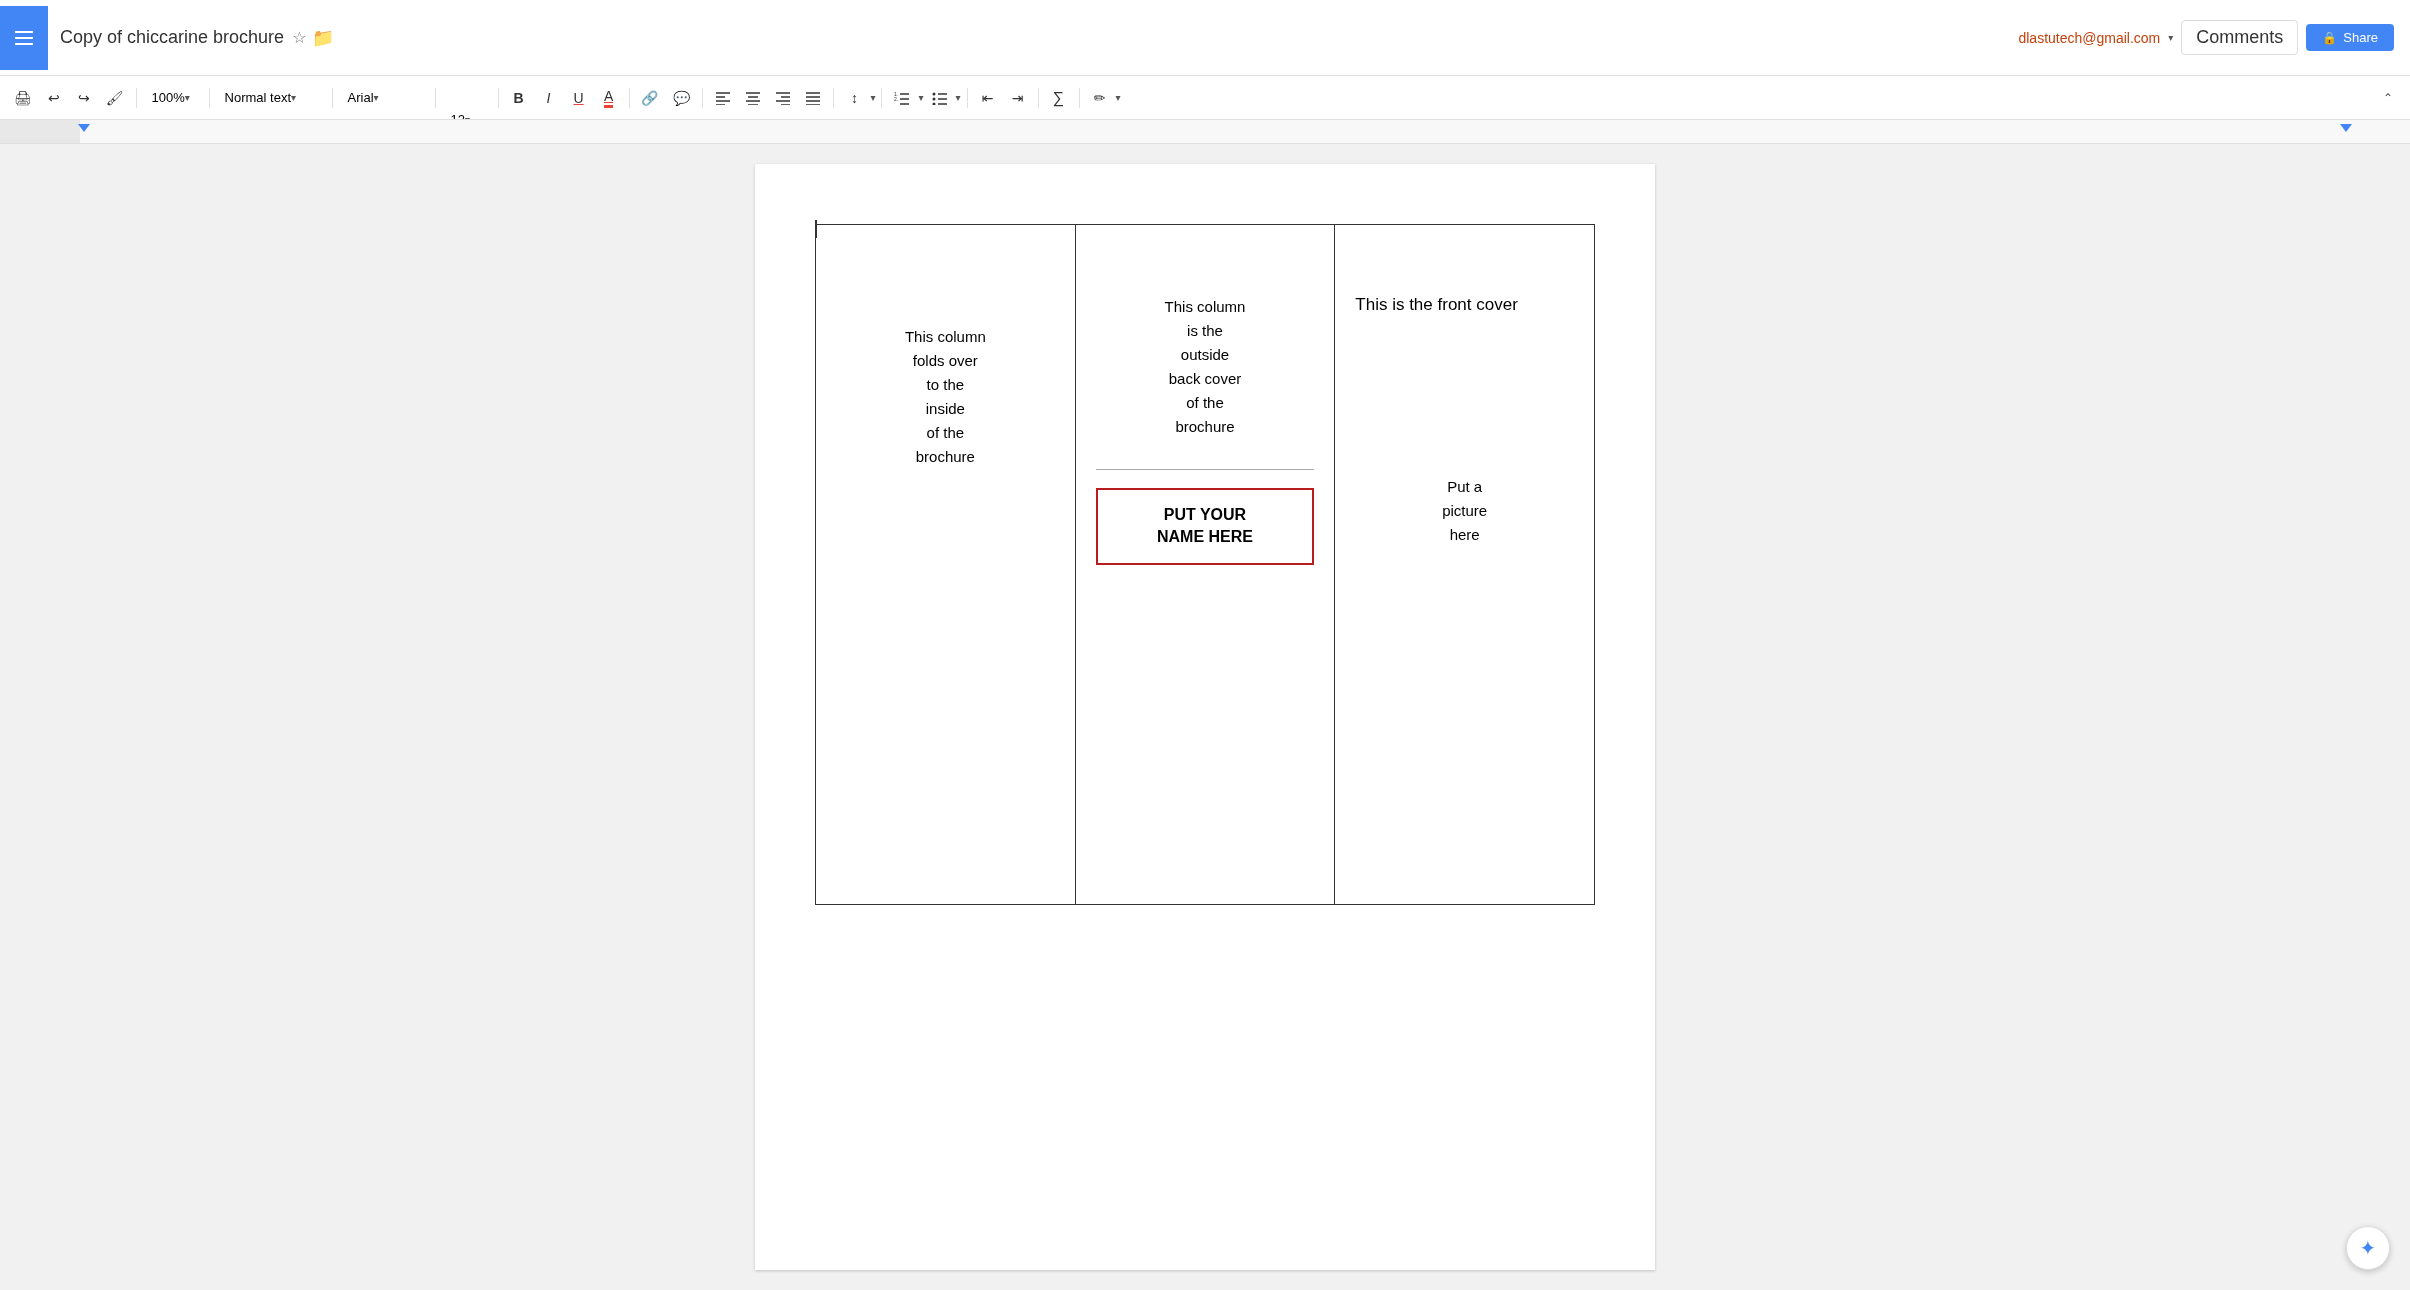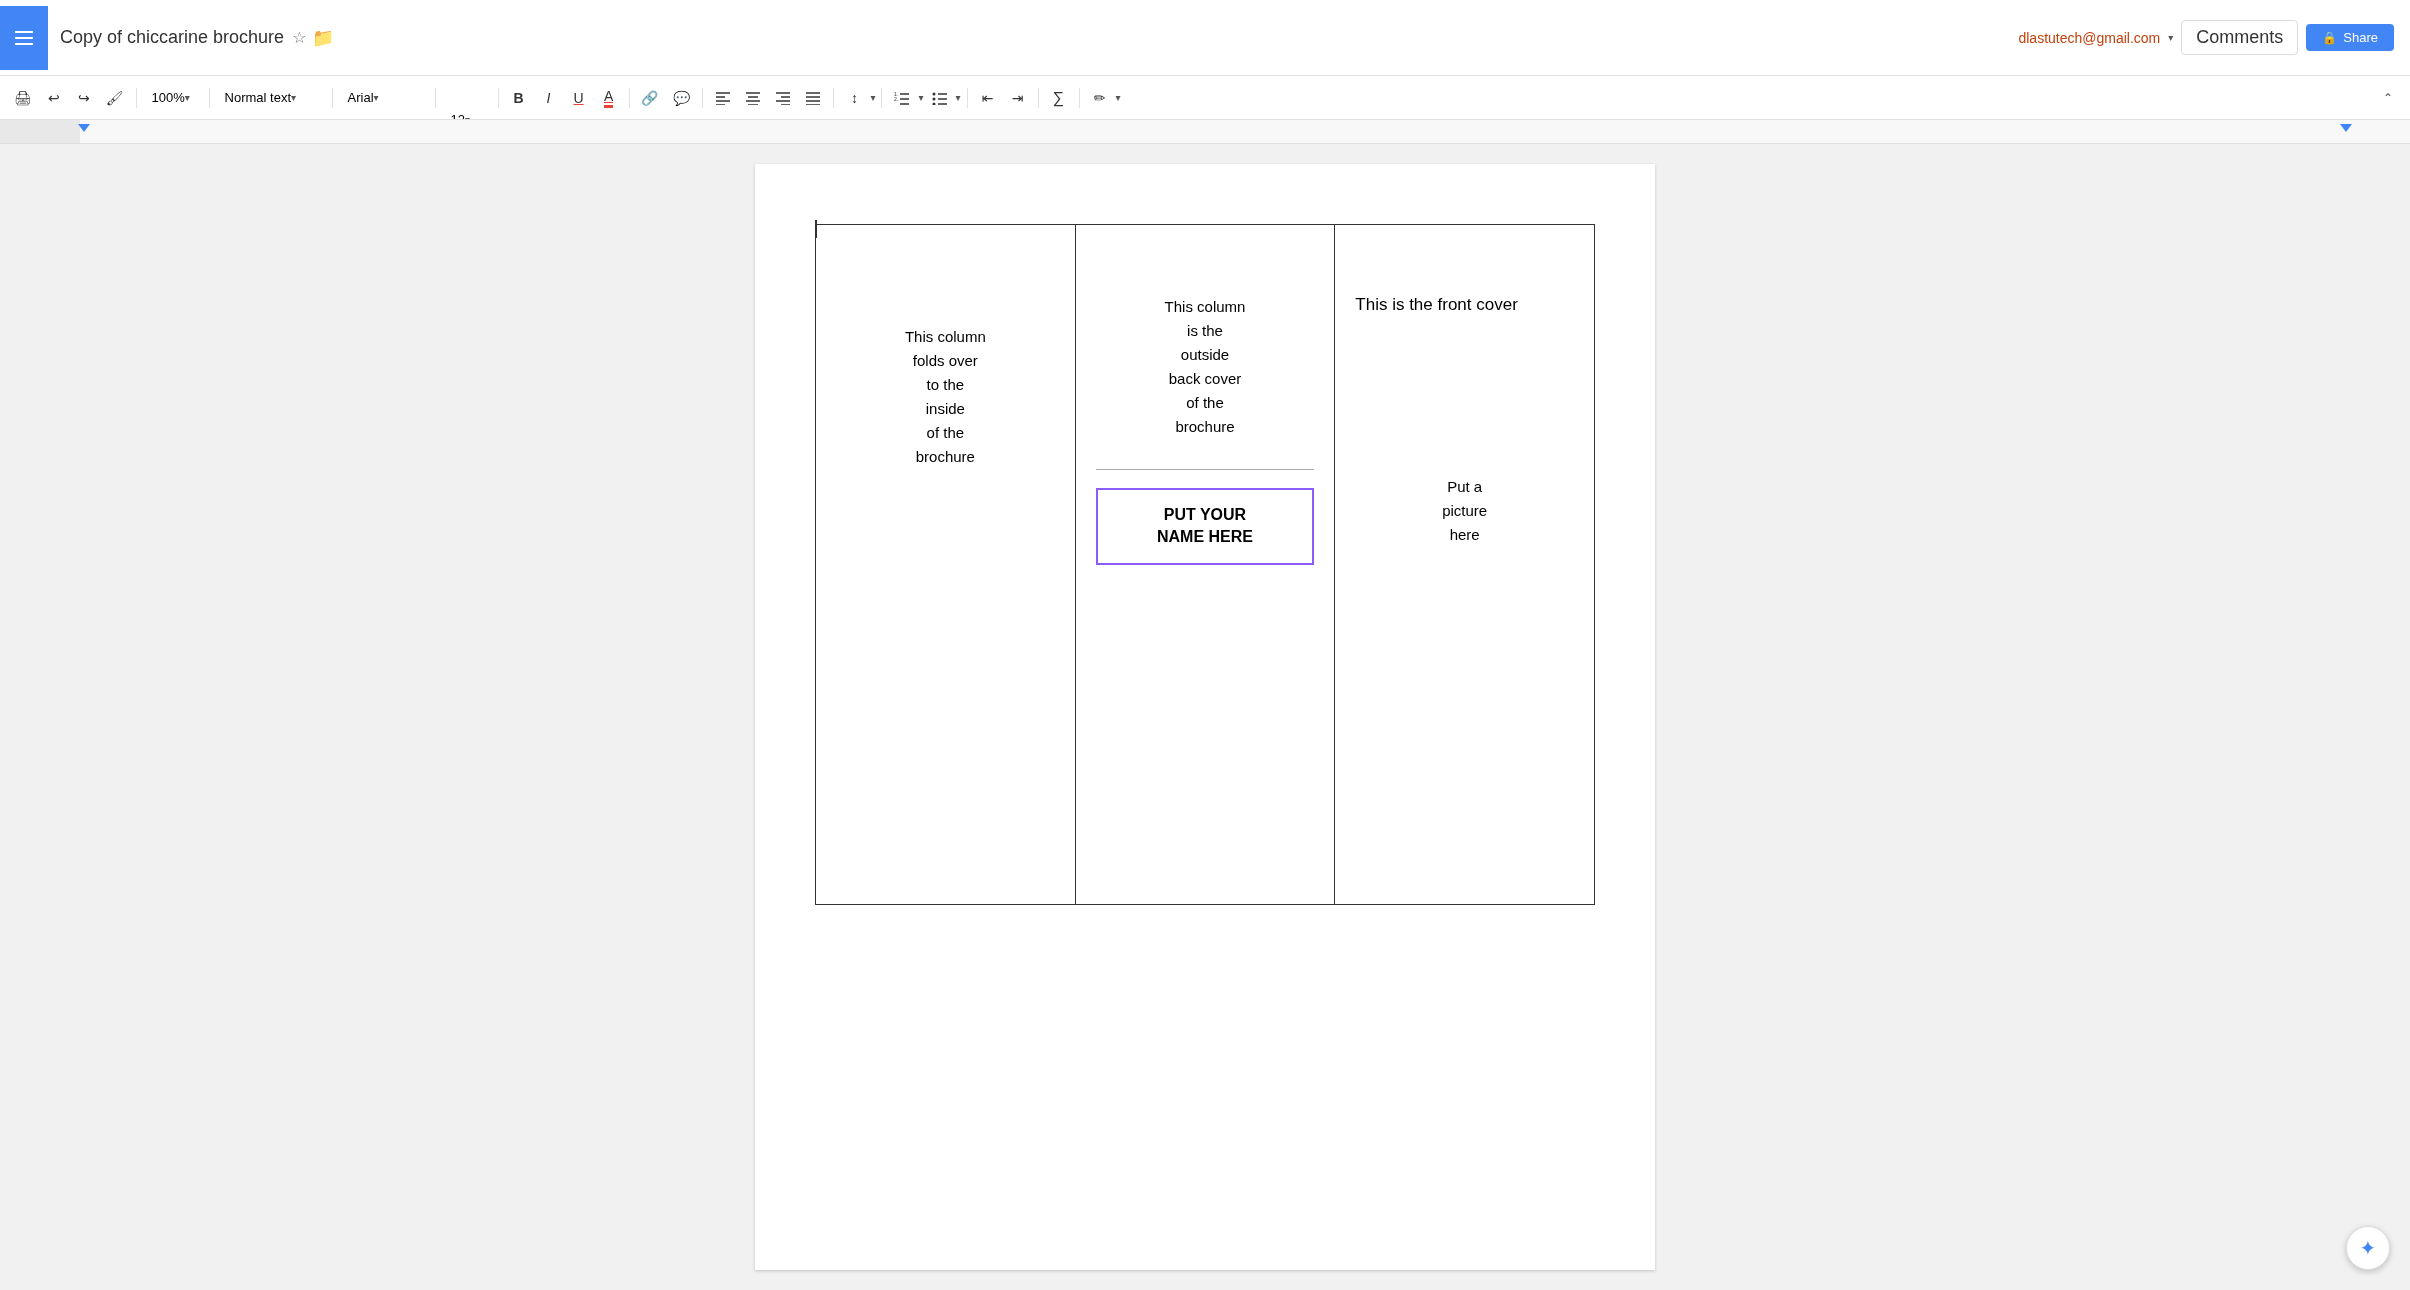--- a/index.html
+++ b/index.html
@@ -204,21 +204,21 @@
       line-height: 1.6;
       padding-top: 50px;
       padding-bottom: 20px;
     }
     .col2-divider {
       border: none;
       border-top: 1px solid #aaa;
       margin: 10px 0;
     }
     .name-box {
-      border: 2px solid #8b5cf6;
+      border: 2px solid #b91c1c;
       padding: 14px;
       text-align: center;
       font-weight: bold;
       font-size: 16px;
       line-height: 1.4;
       margin: 8px 0;
     }
     .col3-top-text {
       text-align: left;
       font-size: 17px;

